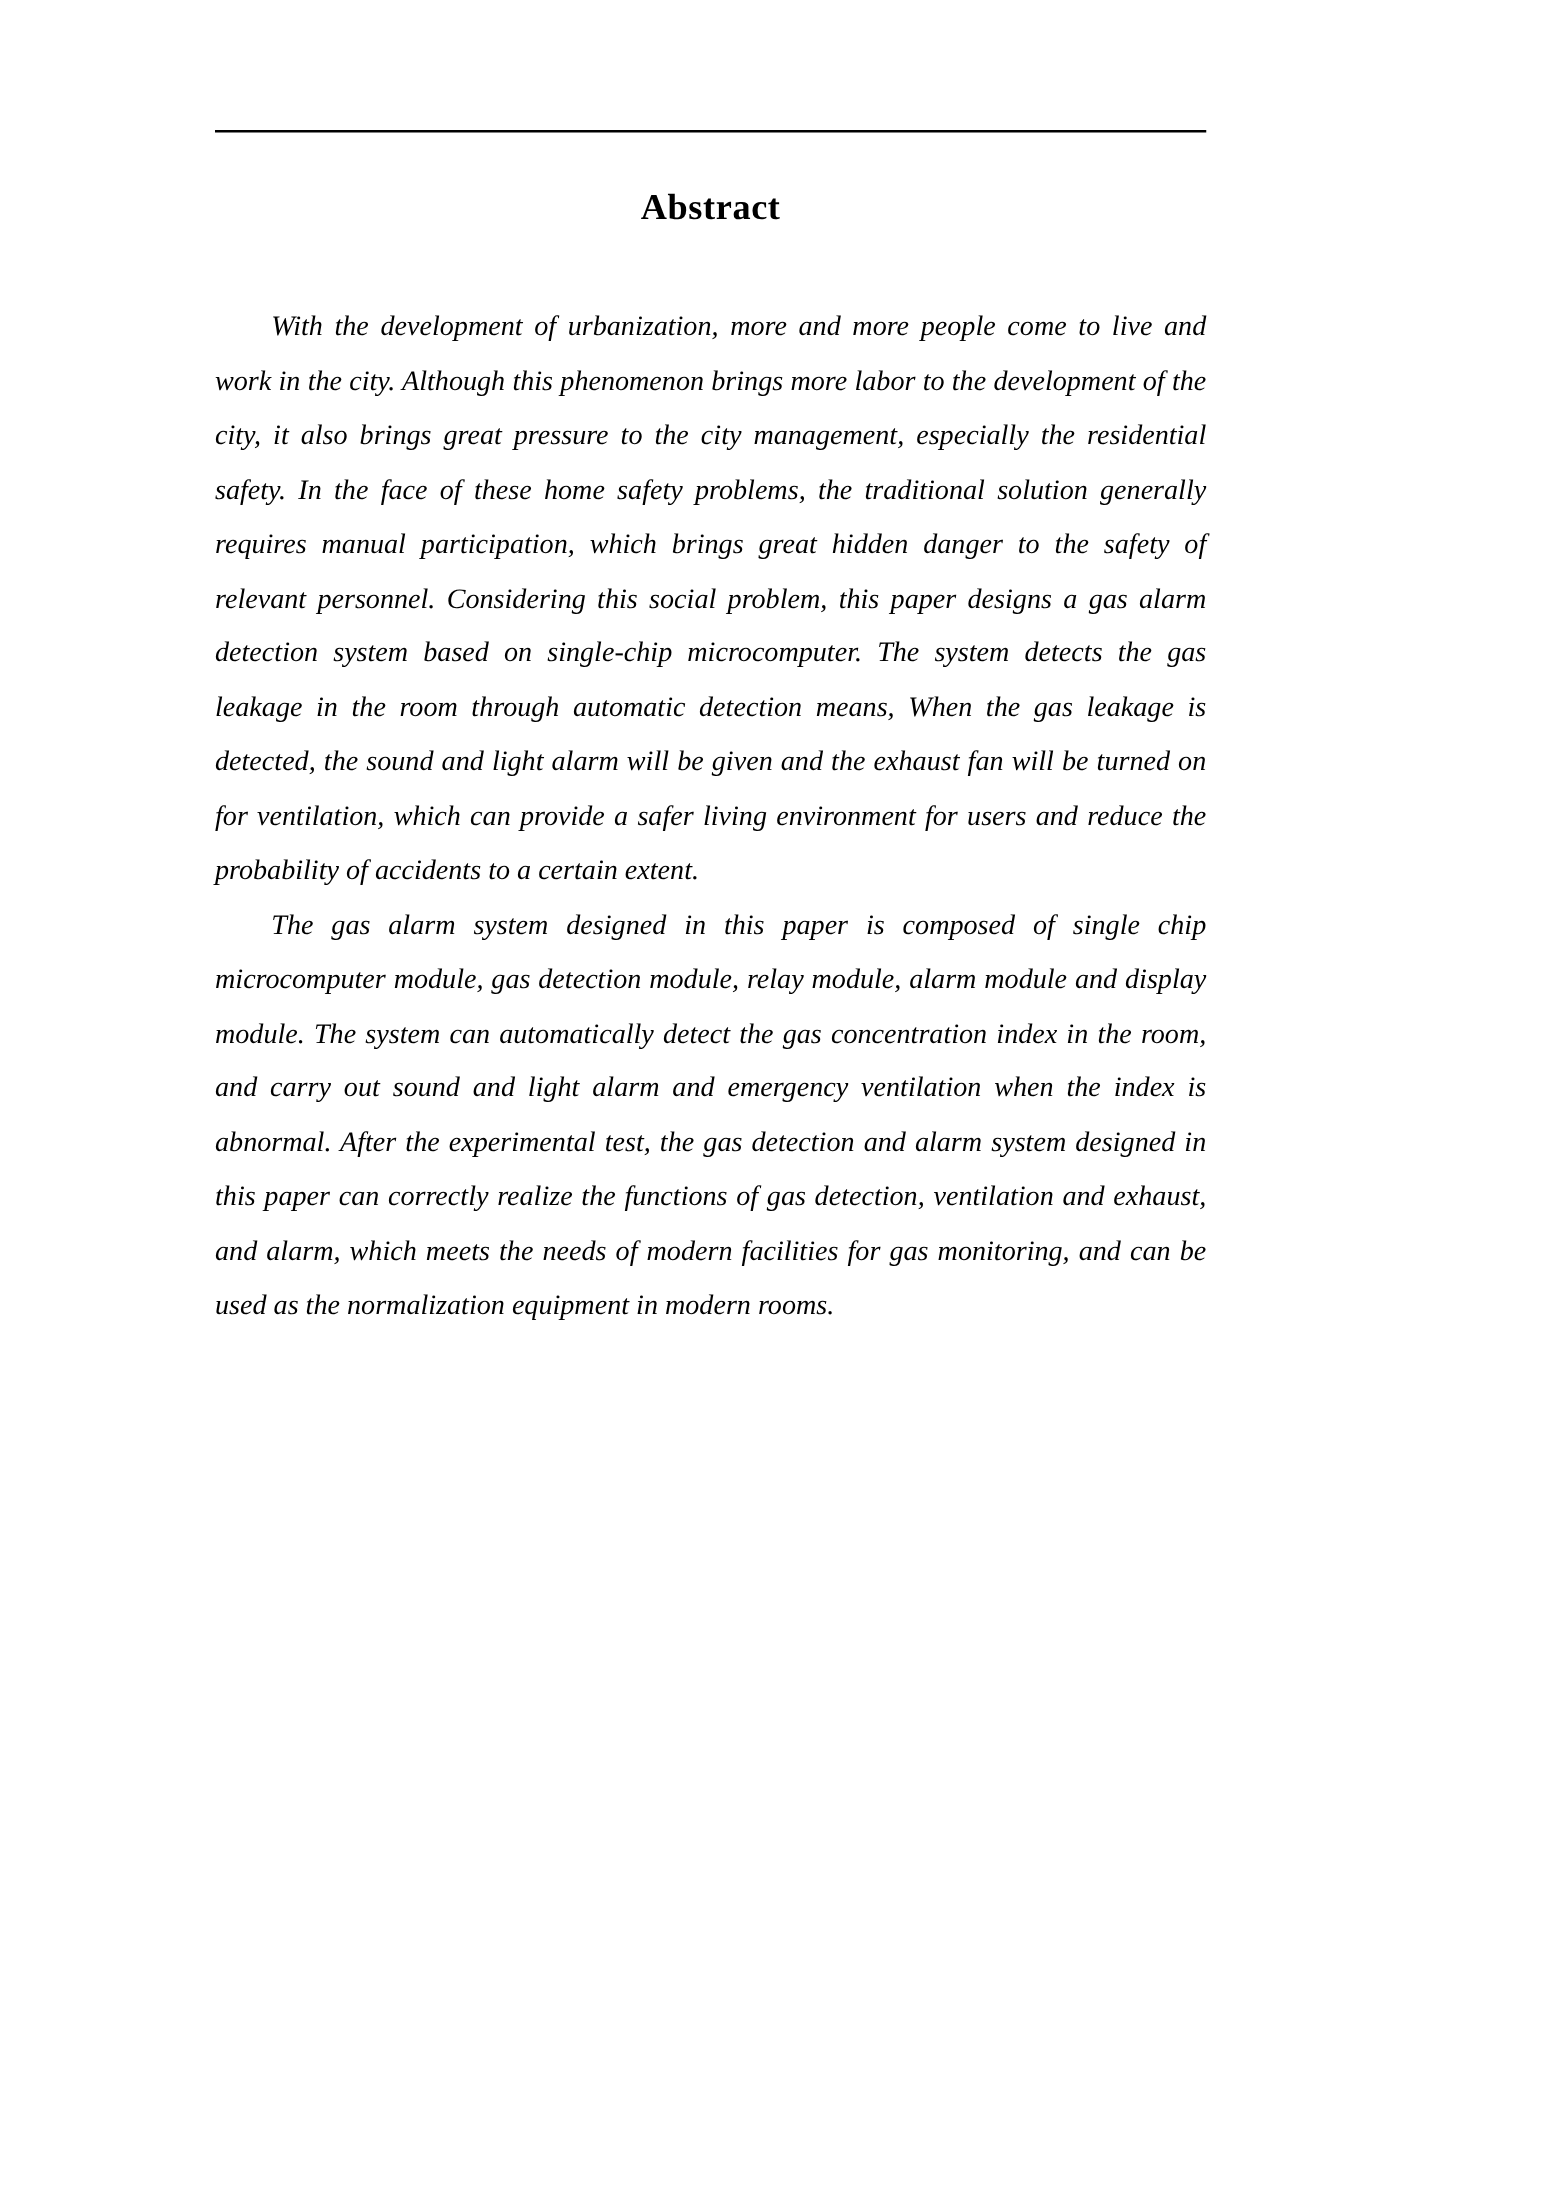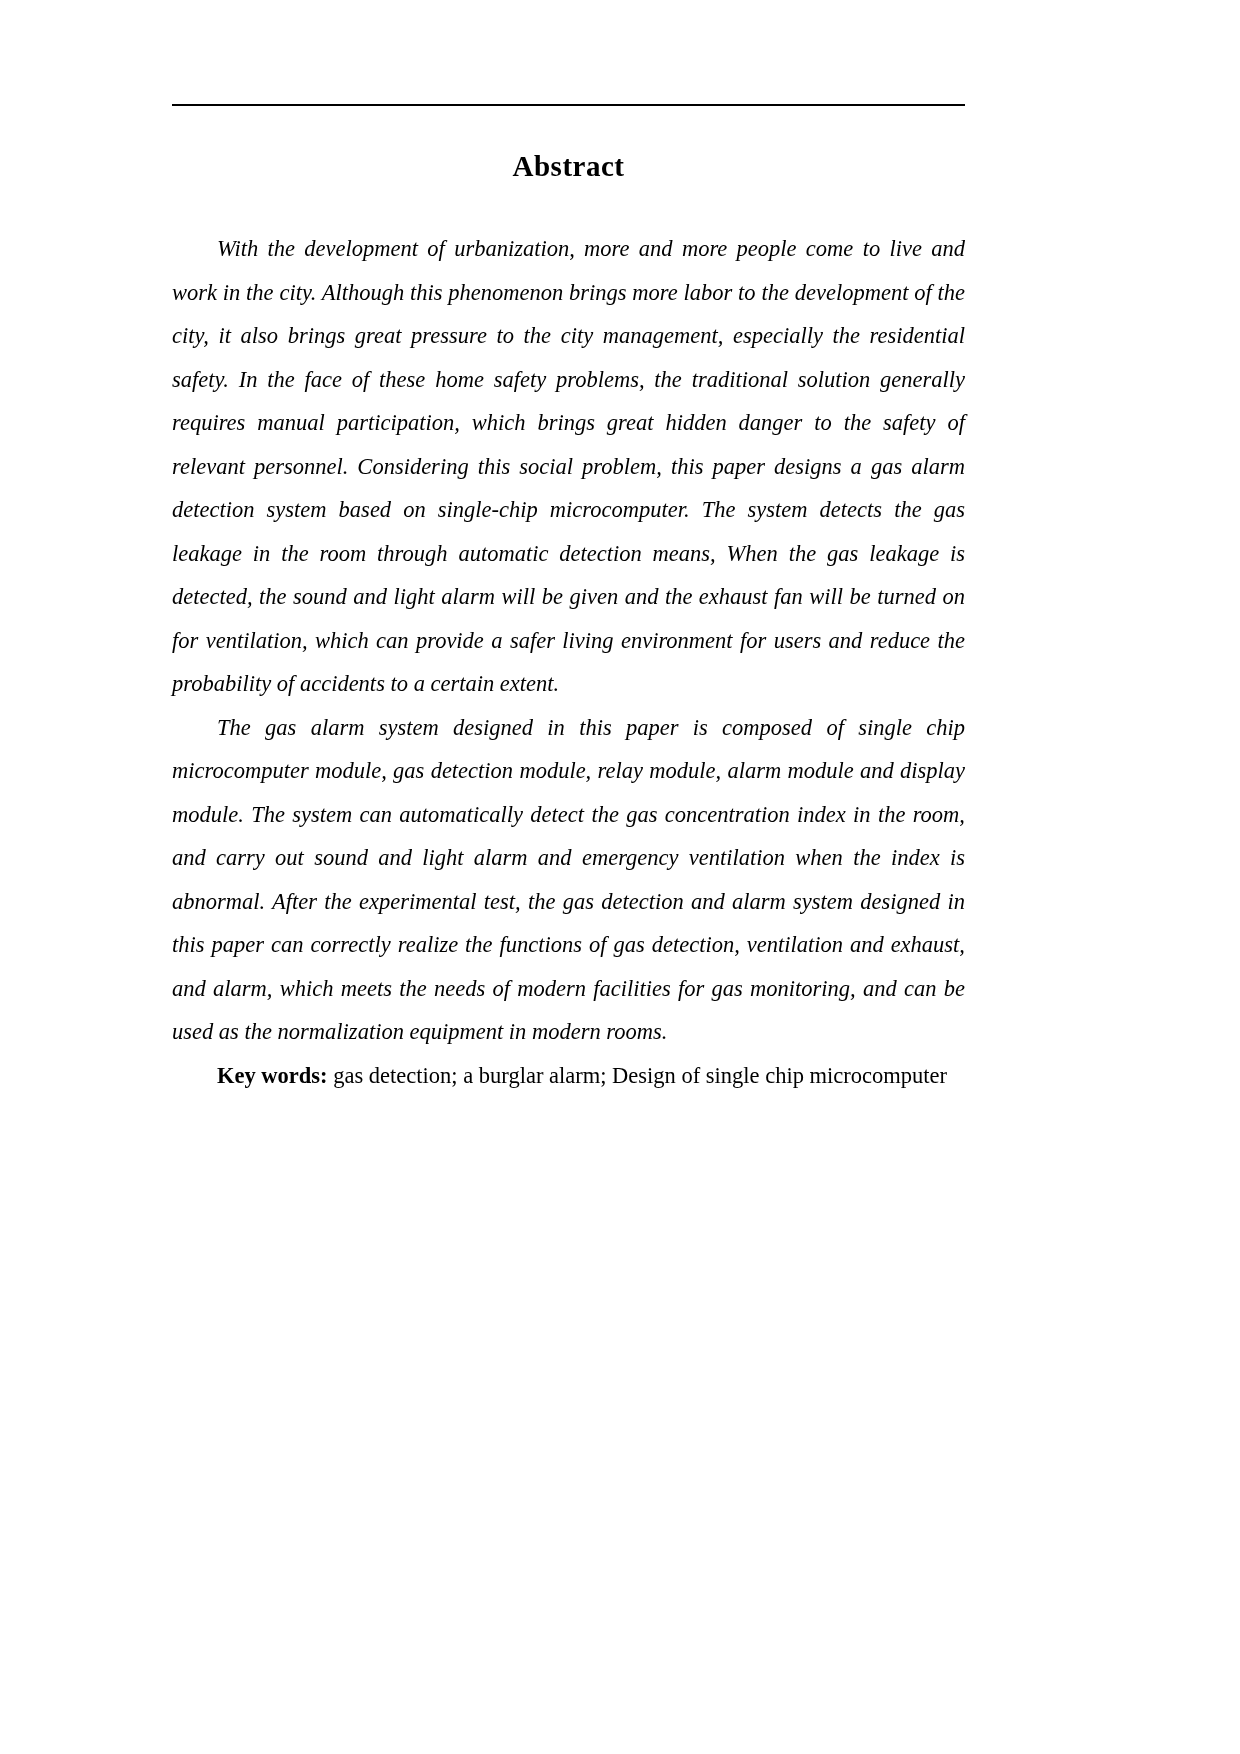--- a/index.html
+++ b/index.html
@@ -33,21 +33,21 @@
   .content {
     position: absolute;
     top: 150px;
     left: 172px;
     width: 793px;
   }
   .doc-title {
     font-size: 29px;
     font-weight: bold;
     text-align: center;
-    margin: 0 0 44px 0;
+    margin: 0 0 56px 0;
     letter-spacing: 0.5px;
   }
   p.body-par {
     font-size: 22.5px;
     line-height: 43.5px;
     text-align: justify;
     text-justify: inter-word;
     margin: 0;
     text-indent: 45px;
     hyphens: none;
@@ -72,17 +72,16 @@
   <div class="header-rule"></div>
 
   <div class="content">
 
     <h1 class="doc-title">Abstract</h1>
 
     <p class="body-par">With the development of urbanization, more and more people come to live and work in the city. Although this phenomenon brings more labor to the development of the city, it also brings great pressure to the city management, especially the residential safety. In the face of these home safety problems, the traditional solution generally requires manual participation, which brings great hidden danger to the safety of relevant personnel. Considering this social problem, this paper designs a gas alarm detection system based on single-chip microcomputer. The system detects the gas leakage in the room through automatic detection means, When the gas leakage is detected, the sound and light alarm will be given and the exhaust fan will be turned on for ventilation, which can provide a safer living environment for users and reduce the probability of accidents to a certain extent.</p>
 
     <p class="body-par">The gas alarm system designed in this paper is composed of single chip microcomputer module, gas detection module, relay module, alarm module and display module. The system can automatically detect the gas concentration index in the room, and carry out sound and light alarm and emergency ventilation when the index is abnormal. After the experimental test, the gas detection and alarm system designed in this paper can correctly realize the functions of gas detection, ventilation and exhaust, and alarm, which meets the needs of modern facilities for gas monitoring, and can be used as the normalization equipment in modern rooms.</p>
 
-    <p class="keywords"><span class="kw-label">Key words:</span><span> gas detection; a burglar alarm; Design of single chip microcomputer</span></p>
 
   </div>
 
 </div>
 
 </body></html>

